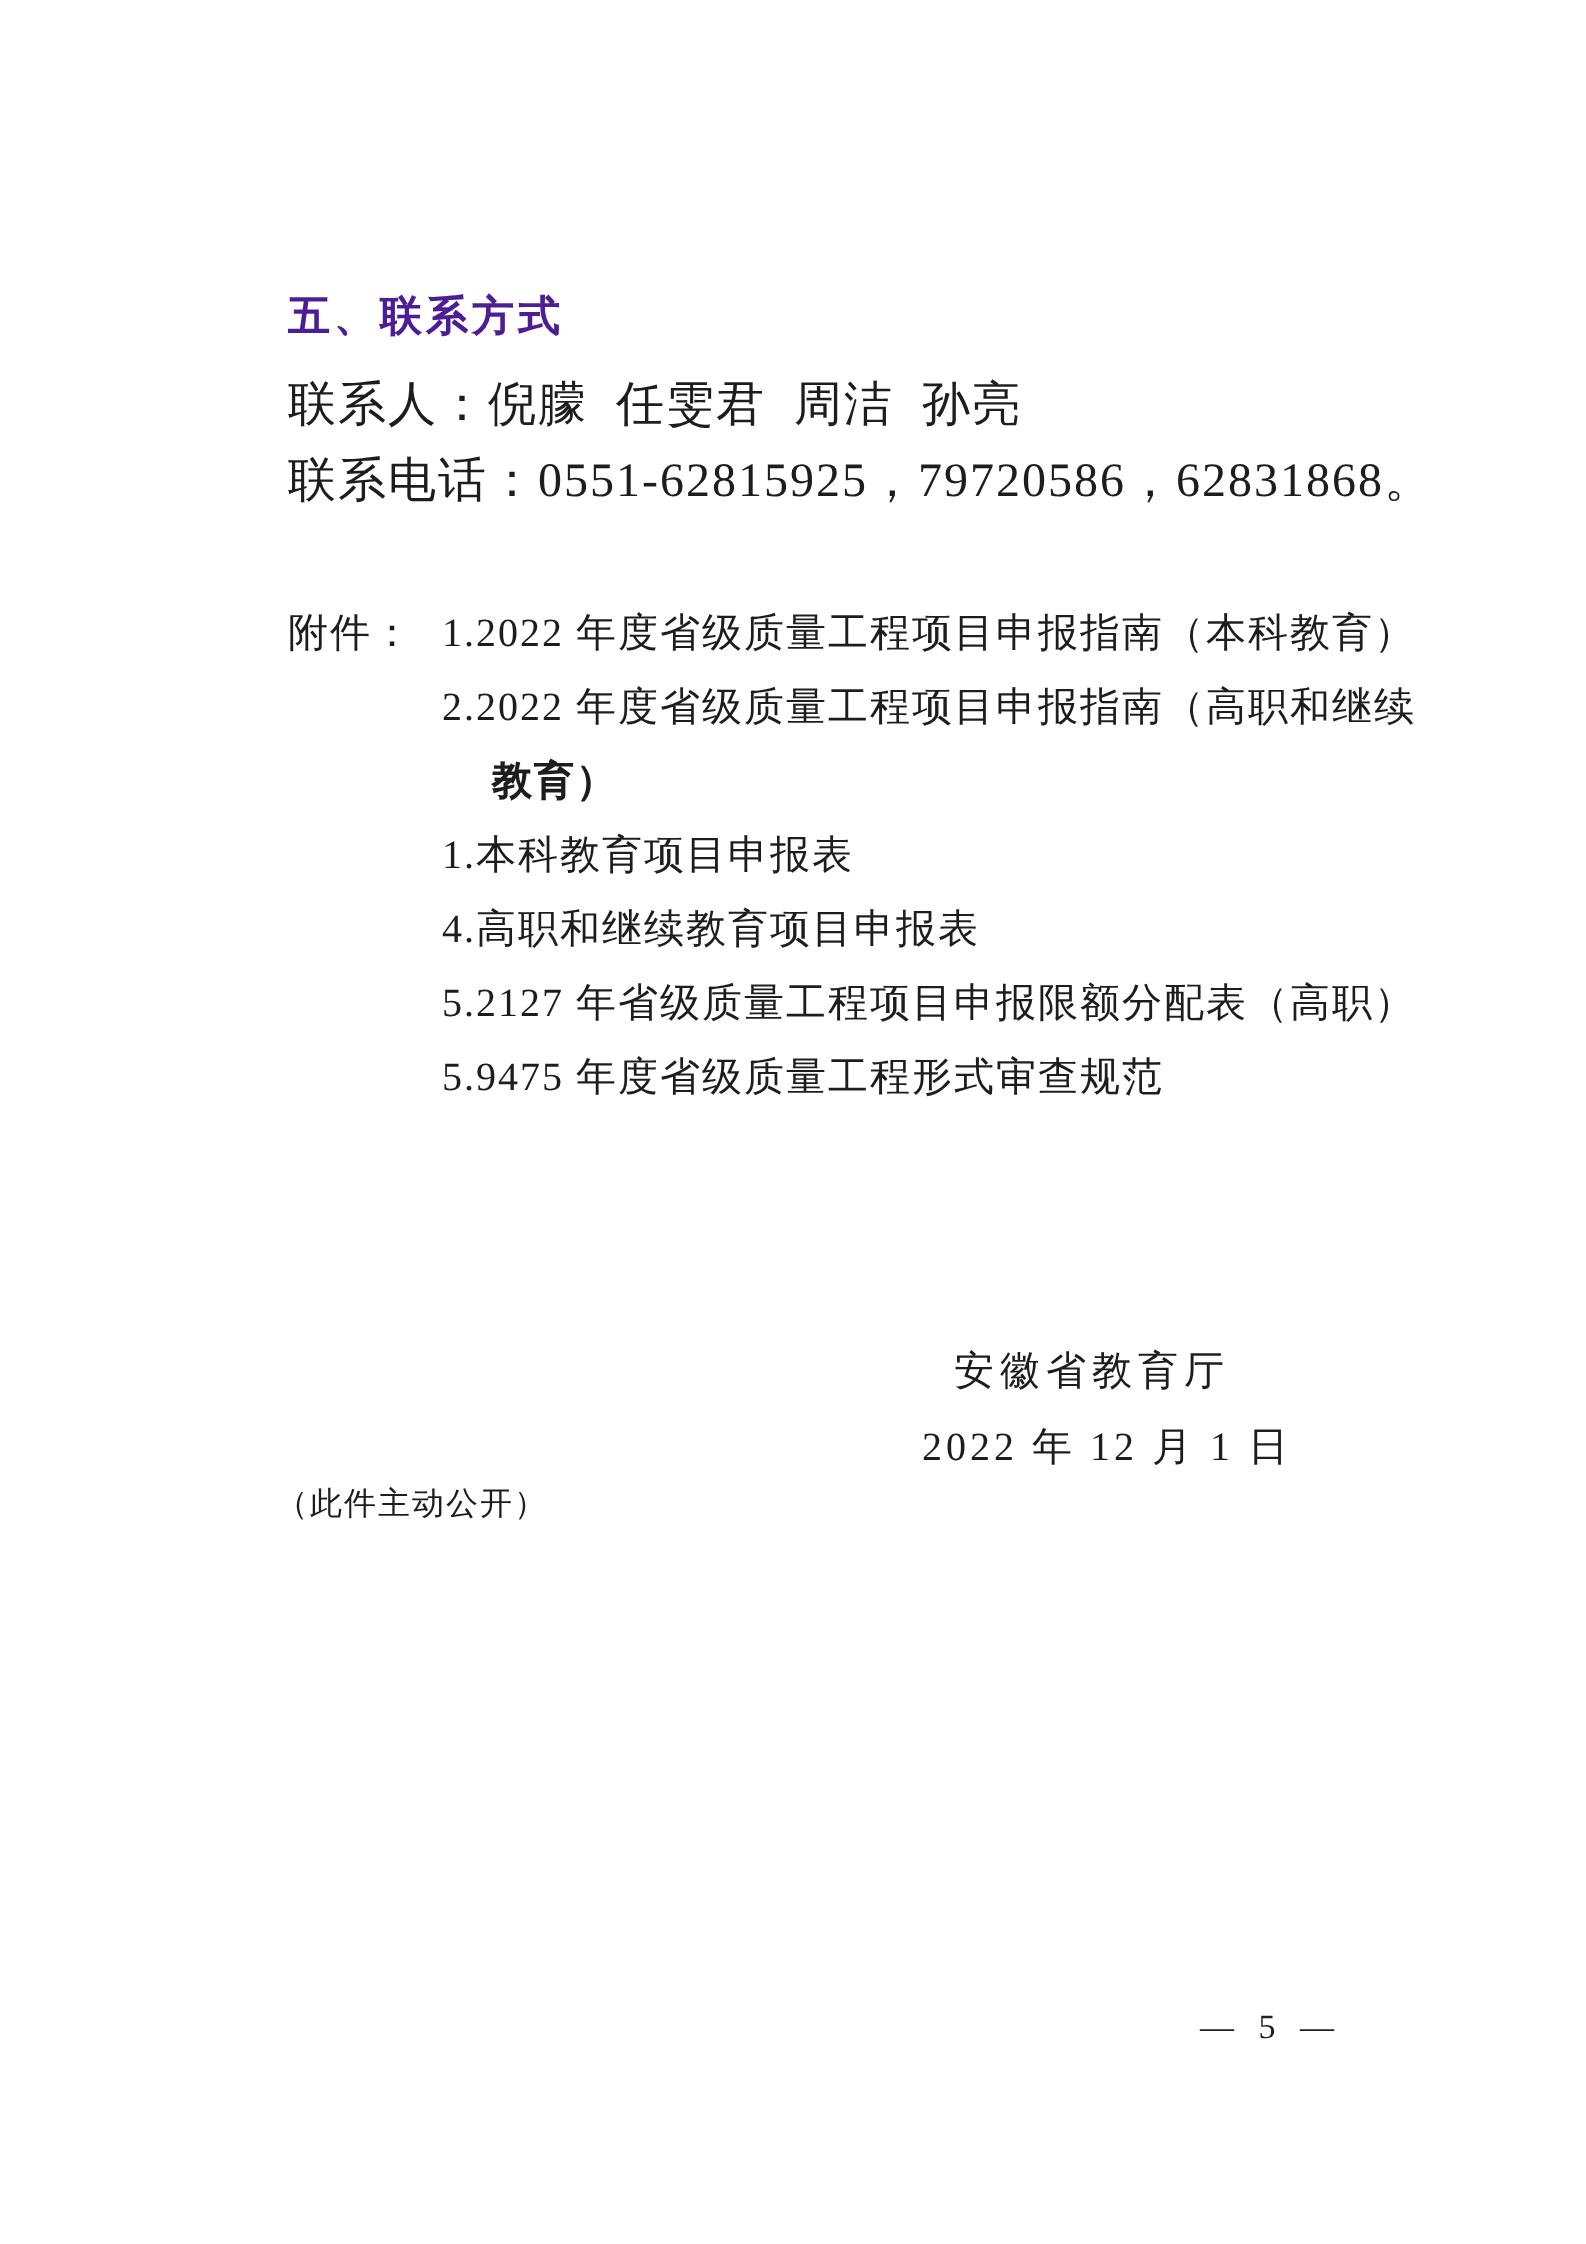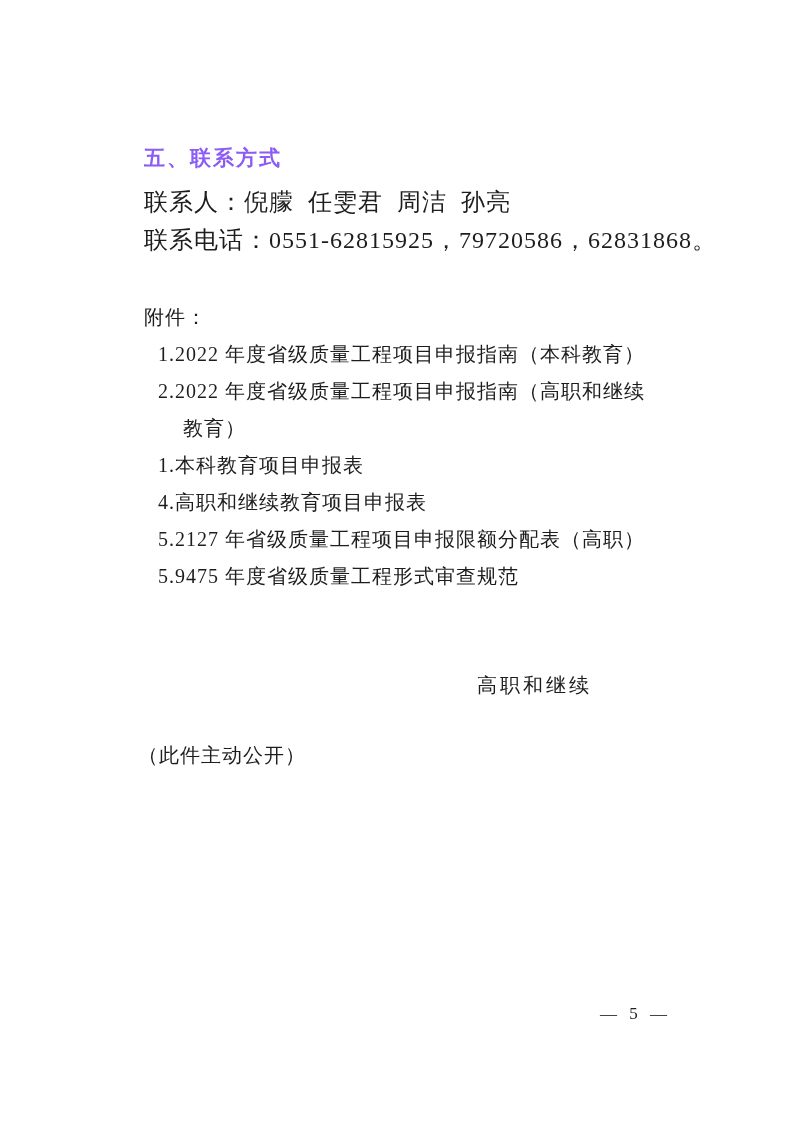--- a/index.html
+++ b/index.html
@@ -18,57 +18,57 @@
   }
   .section-heading {
     position: absolute;
     left: 144px;
     top: 144px;
     margin: 0;
     font-family: "Liberation Sans", "DejaVu Sans", sans-serif;
     font-size: 21px;
     font-weight: bold;
     letter-spacing: 2px;
-    color: #8b5cf6;
+    color: #4c1d95;
     white-space: pre;
   }
   .body-line {
     position: absolute;
     font-size: 24px;
     letter-spacing: 1px;
     white-space: pre;
   }
   .contact-person { left: 144px; top: 186px; }
   .contact-phone  { left: 144px; top: 224px; }
 
   .attachments {
     position: absolute;
     left: 144px;
     top: 299px;
     font-size: 20px;
     letter-spacing: 1px;
     display: flex;
     align-items: flex-start;
-    flex-direction: column;
   }
   .att-label {
     white-space: pre;
     line-height: 37px;
     flex: 0 0 auto;
   }
   .att-lines {
     flex: 0 0 auto;
   }
   .att-line {
     line-height: 37px;
     white-space: pre;
     margin-left: 14px;
   }
   .att-line.wrap {
     padding-left: 25px;
+    font-weight: bold;
   }
 
   .issuer {
     position: absolute;
     left: 477px;
     top: 672px;
     font-size: 20px;
     letter-spacing: 3px;
     white-space: pre;
   }
@@ -77,21 +77,21 @@
     left: 461px;
     top: 710px;
     font-size: 20px;
     letter-spacing: 2px;
     white-space: pre;
   }
   .disclosure {
     position: absolute;
     left: 138px;
     top: 742px;
-    font-size: 20px;
+    font-size: 16px;
     letter-spacing: 1px;
     white-space: pre;
   }
   .page-number {
     position: absolute;
     left: 600px;
     top: 1004px;
     font-size: 17px;
     letter-spacing: 1px;
     word-spacing: 6px;
@@ -116,20 +116,21 @@
       <div class="att-line">1.2022 年度省级质量工程项目申报指南（本科教育）</div>
       <div class="att-line">2.2022 年度省级质量工程项目申报指南（高职和继续</div>
       <div class="att-line wrap">教育）</div>
       <div class="att-line">1.本科教育项目申报表</div>
       <div class="att-line">4.高职和继续教育项目申报表</div>
       <div class="att-line">5.2127 年省级质量工程项目申报限额分配表（高职）</div>
       <div class="att-line">5.9475 年度省级质量工程形式审查规范</div>
     </div>
   </div>
 
-  <div class="issuer">高职和继续</div>
+  <div class="issuer">安徽省教育厅</div>
 
+  <div class="issue-date">2022 年 12 月 1 日</div>
 
   <div class="disclosure">（此件主动公开）</div>
 
   <div class="page-number">— 5 —</div>
 
 </div>
 
 </body></html>

